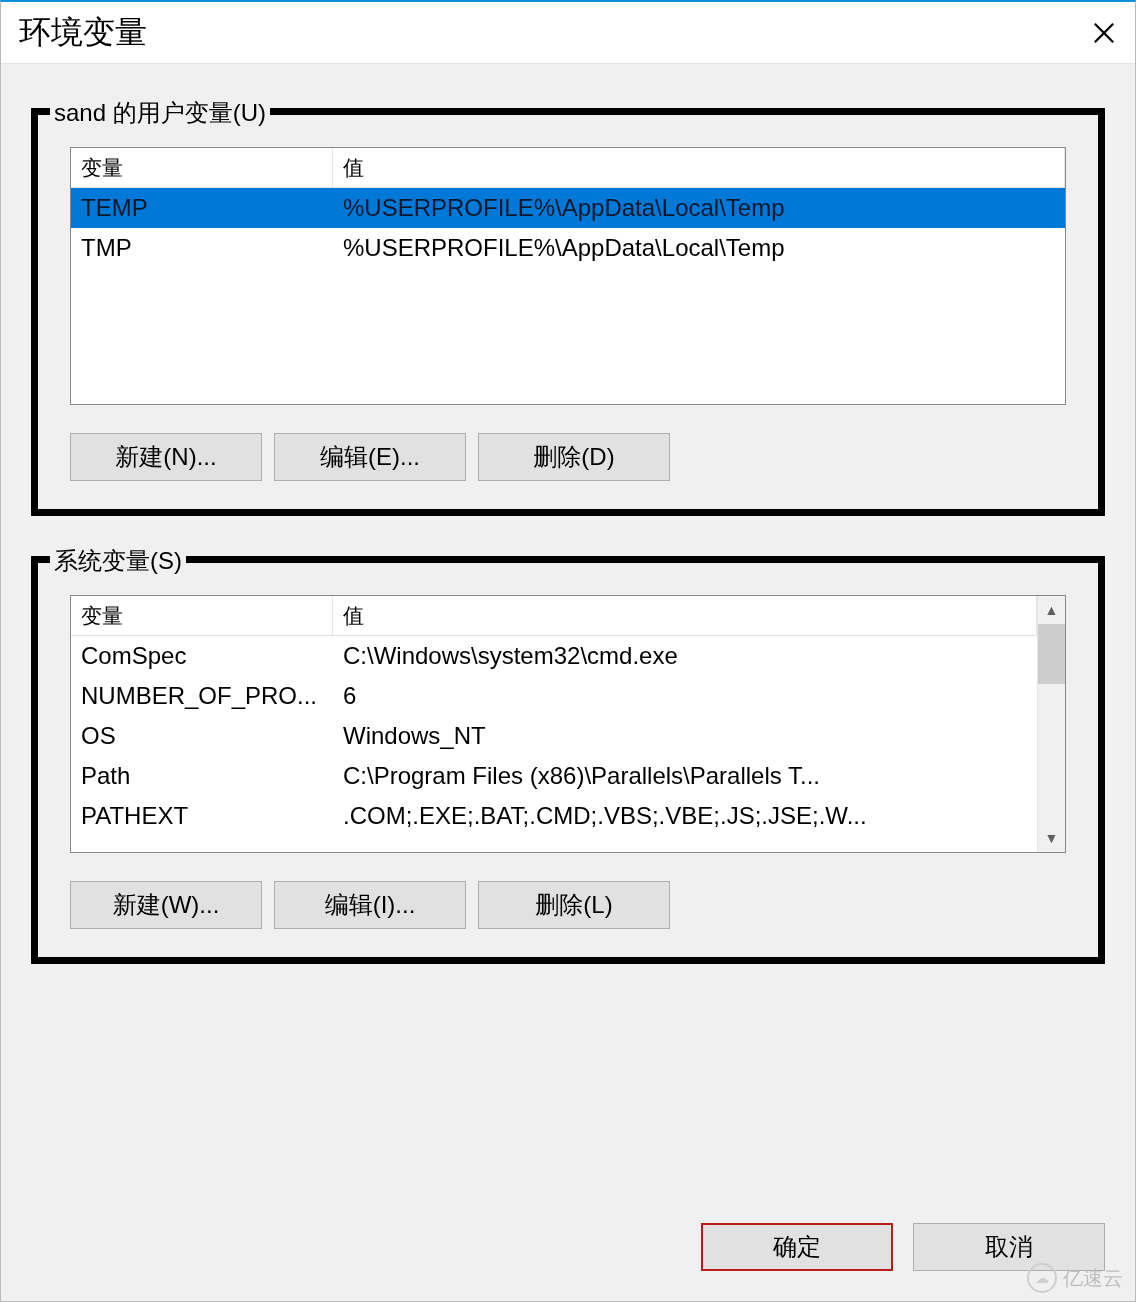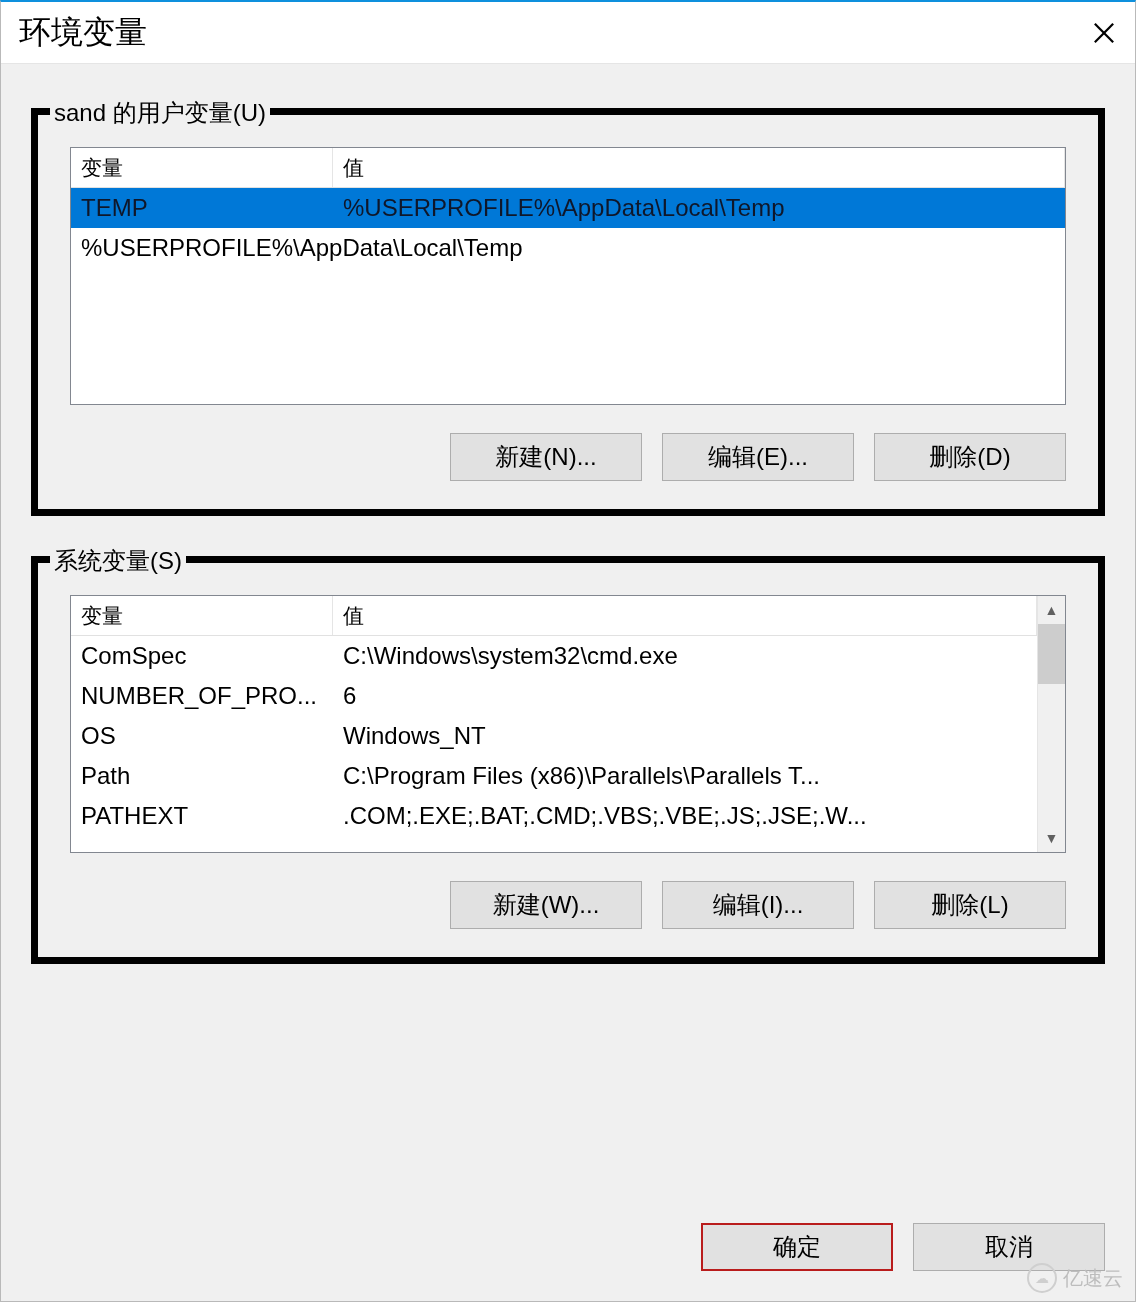--- a/index.html
+++ b/index.html
@@ -120,22 +120,21 @@
       font-size: 14px;
     }
     .scroll-thumb {
       background: #cdcdcd;
       width: 100%;
       height: 60px;
     }
     .scroll-track { flex: 1; }
     .button-row {
       display: flex;
-      justify-content: flex-end;
-      gap: 20px;
+      gap: 12px;
       margin-top: 28px;
     }
     .btn {
       min-width: 192px;
       height: 48px;
       background: #e1e1e1;
       border: 1px solid #adadad;
       font-size: 24px;
       font-family: inherit;
       display: inline-flex;
@@ -192,20 +191,21 @@
       <div class="listview lv-user">
         <div class="lv-header">
           <div class="lv-header-cell col-name">变量</div>
           <div class="lv-header-cell col-val">值</div>
         </div>
         <div class="lv-row selected">
           <div class="lv-cell col-name">TEMP</div>
           <div class="lv-cell col-val">%USERPROFILE%\AppData\Local\Temp</div>
         </div>
         <div class="lv-row">
+          <div class="lv-cell col-name">TMP</div>
           <div class="lv-cell col-val">%USERPROFILE%\AppData\Local\Temp</div>
         </div>
       </div>
       <div class="button-row">
         <button class="btn">新建(N)...</button>
         <button class="btn">编辑(E)...</button>
         <button class="btn">删除(D)</button>
       </div>
     </div>
 

